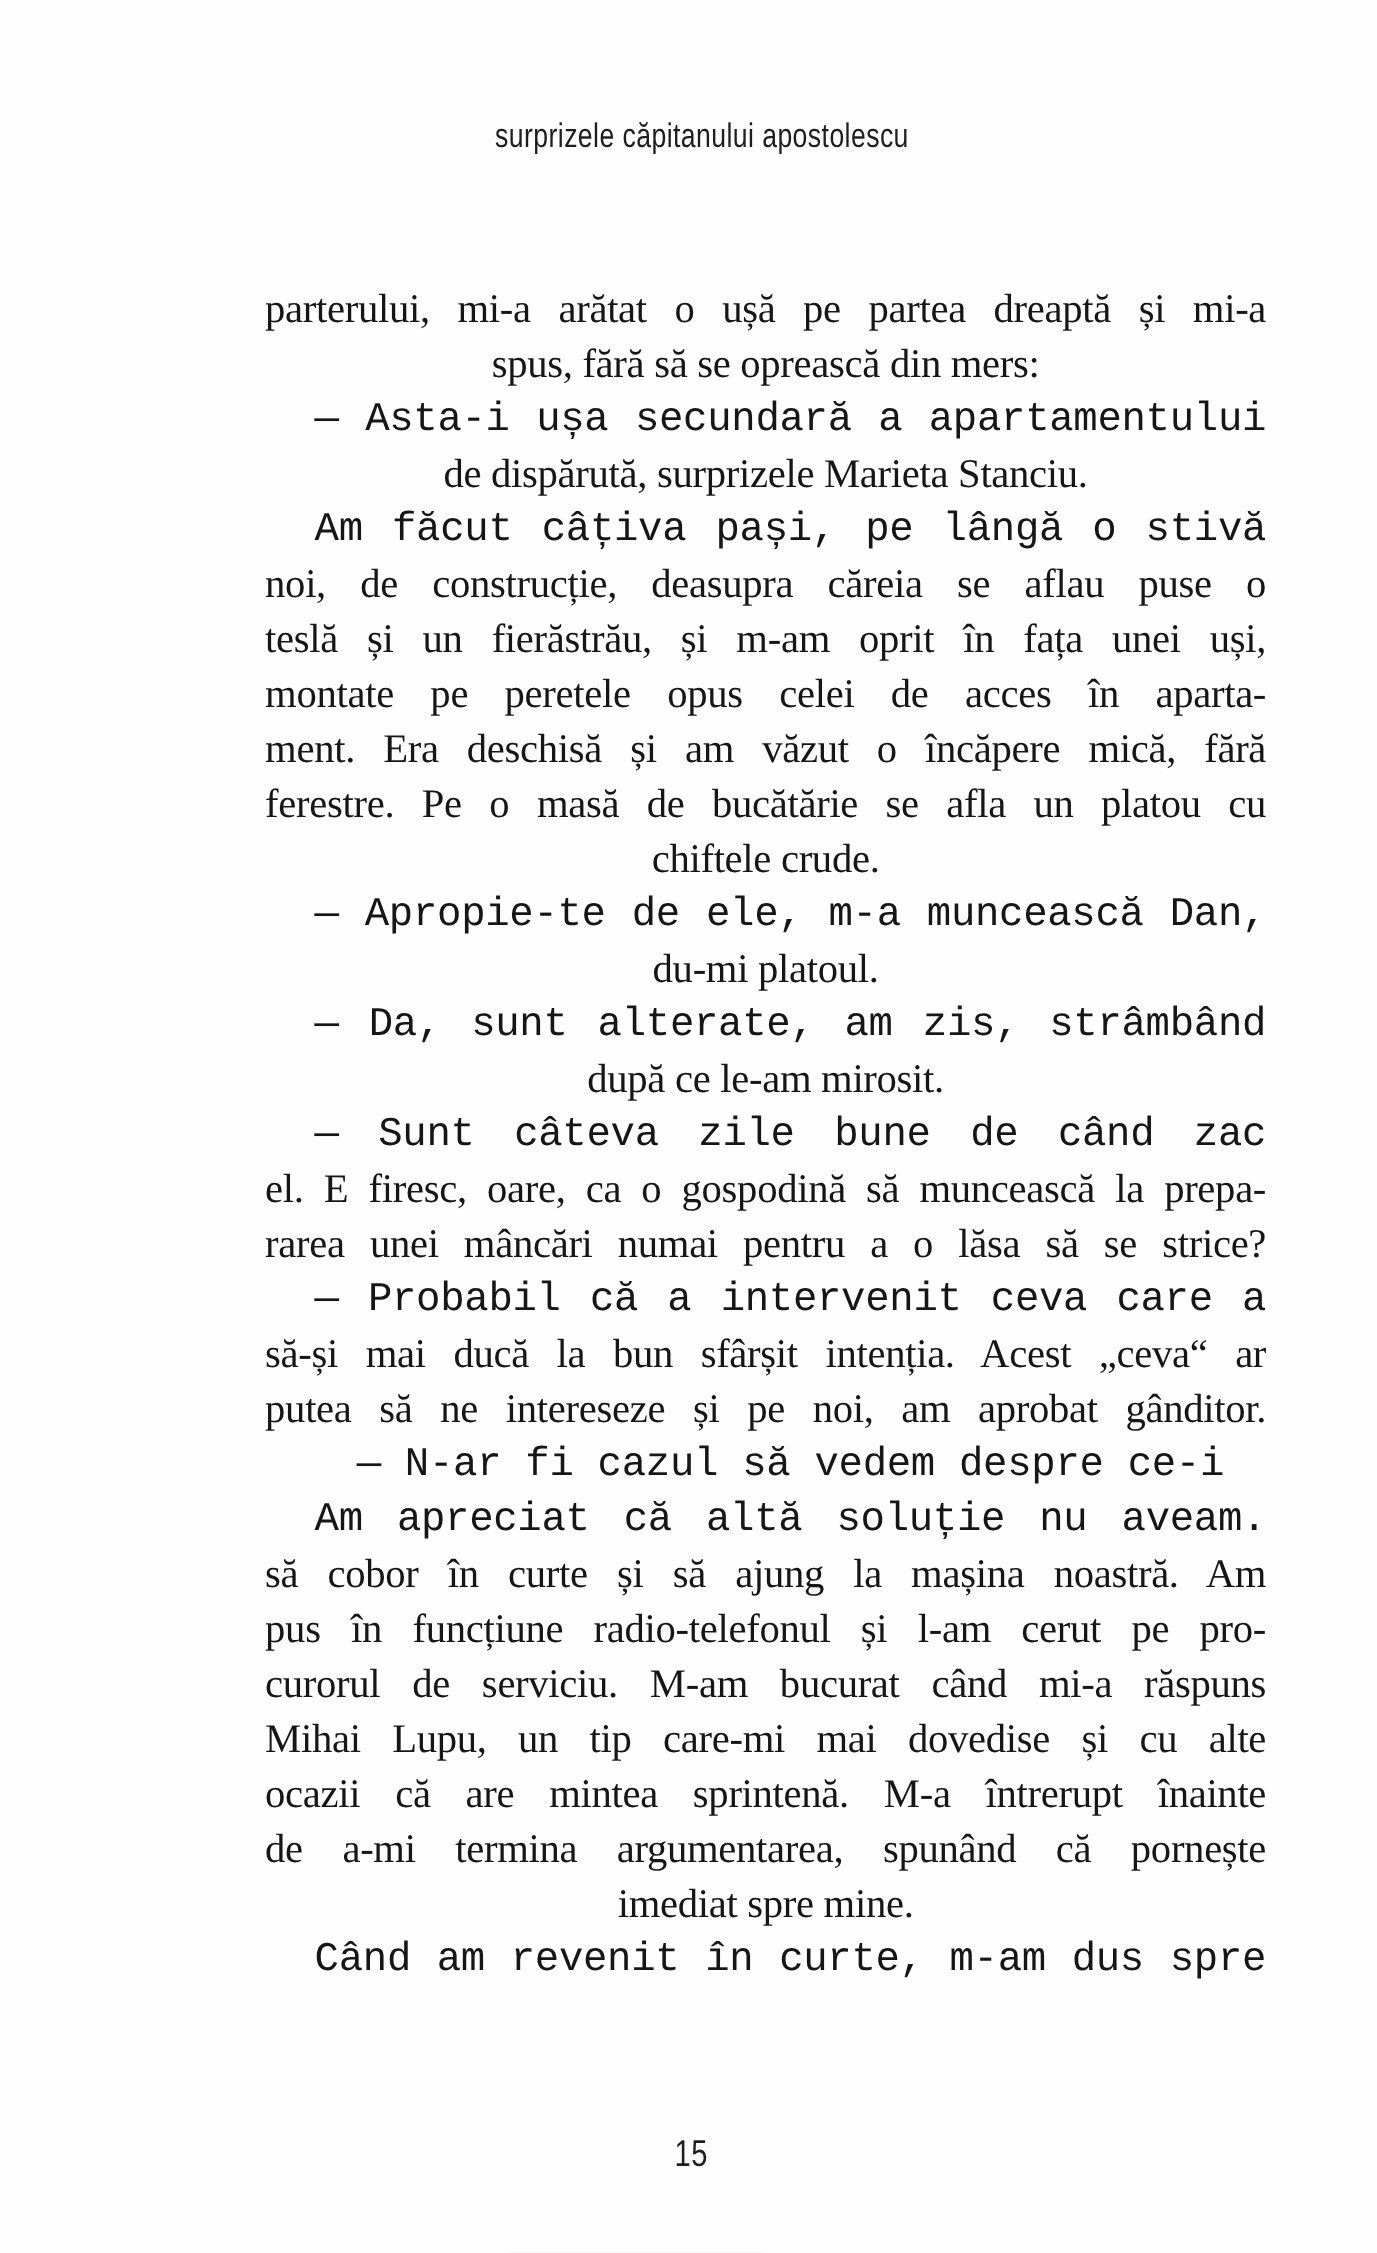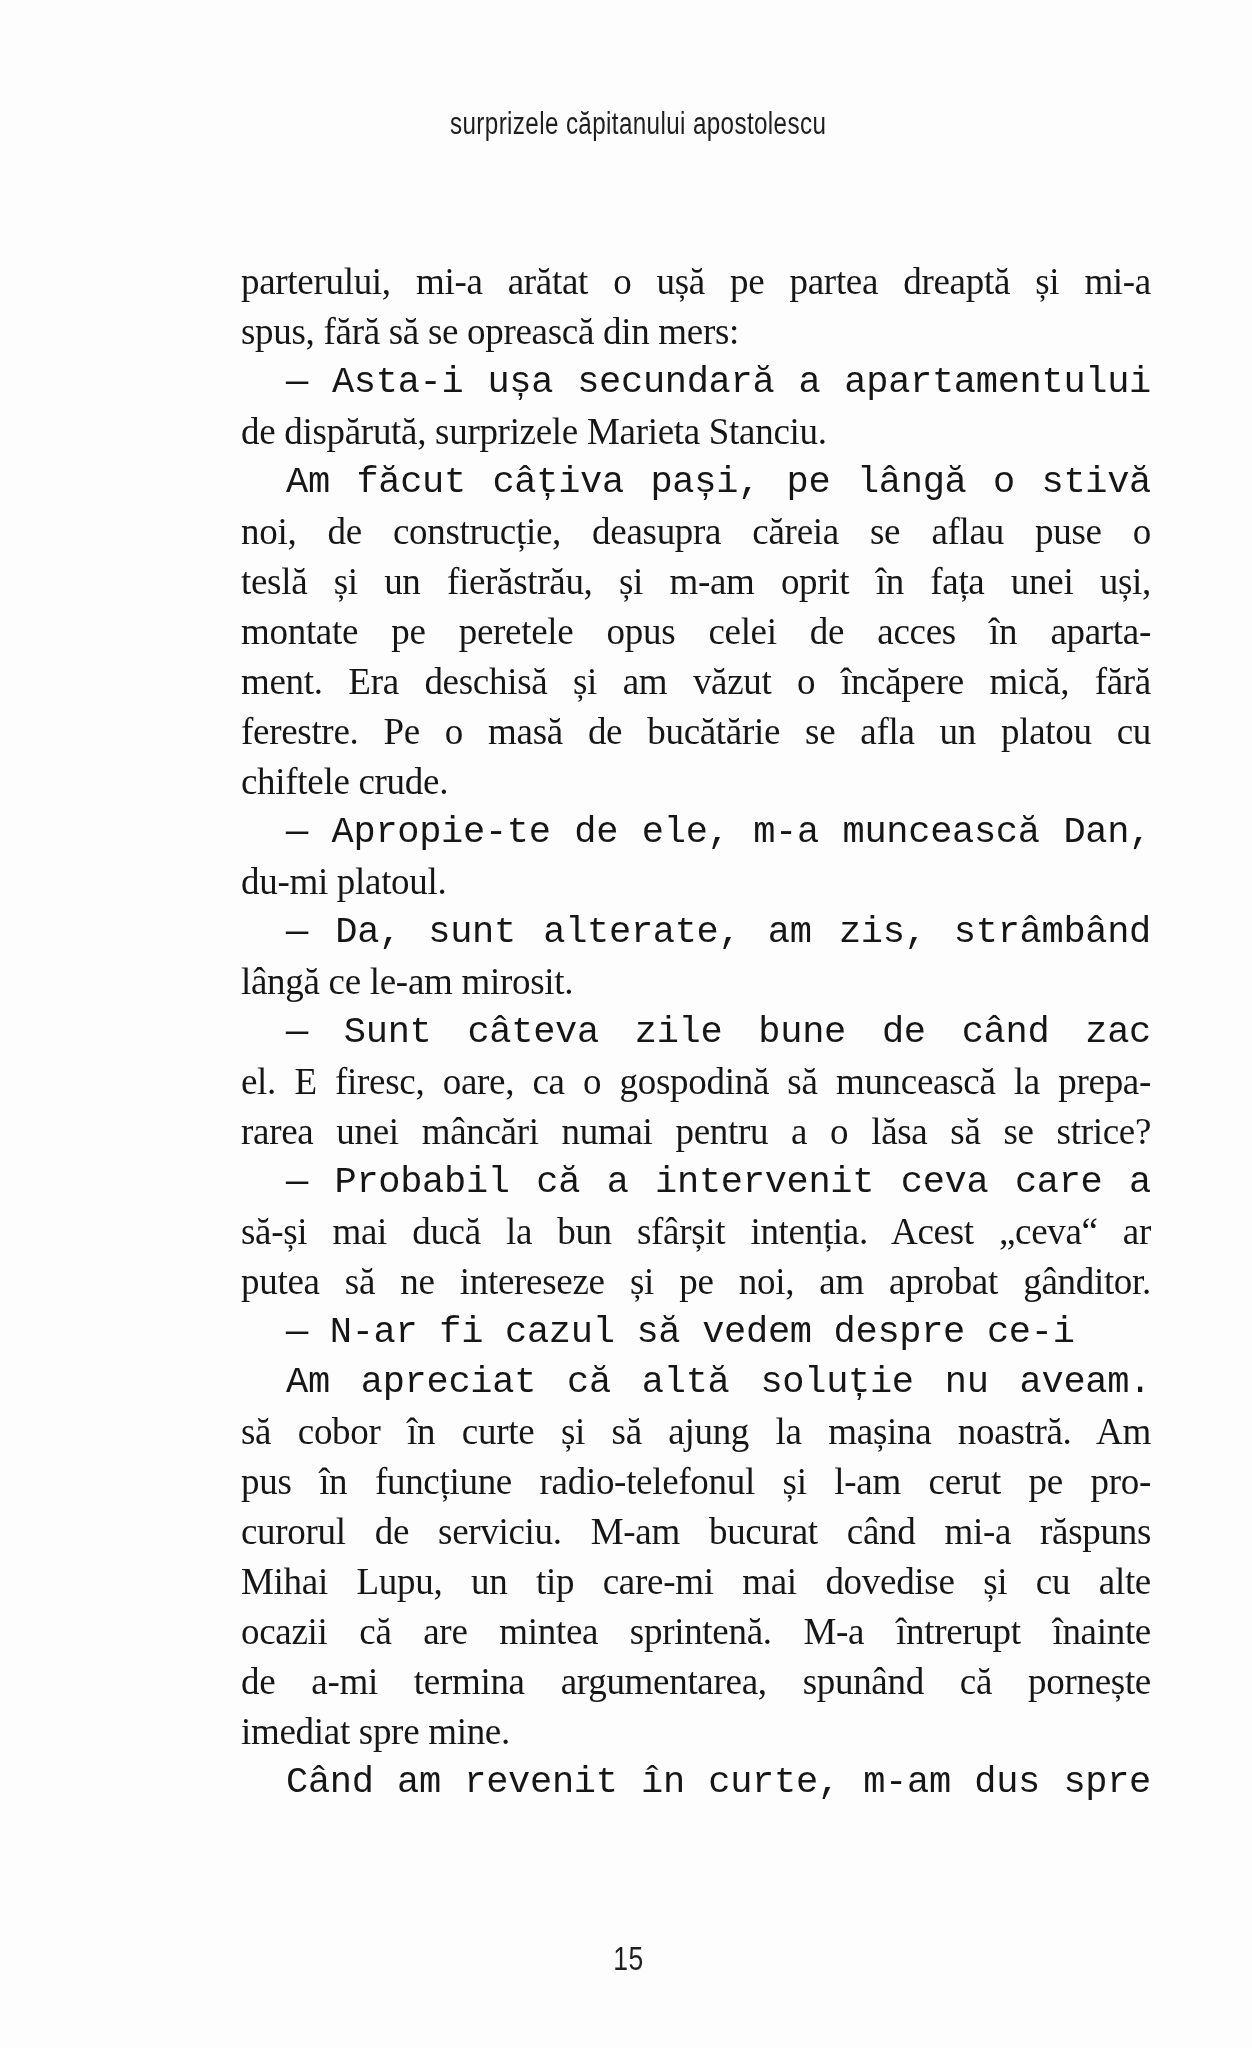--- a/index.html
+++ b/index.html
@@ -47,20 +47,21 @@
     width: 910px;
     margin-left: 40px;
   }
   .line {
     height: 50px;
     line-height: 50px;
     font-size: 37px;
     letter-spacing: -0.3px;
     overflow: hidden;
     text-justify: inter-word;
+    text-align: center;
   }
   .line.justify {
     text-align: justify;
     text-align-last: justify;
   }
   .line.indent {
     padding-left: 45px;
     font-family: Liberation Mono, monospace;
   }
   .page-number {
@@ -92,21 +93,21 @@
       <div class="line indent justify">Am făcut câțiva pași, pe lângă o stivă de scânduri</div>
       <div class="line justify">noi, de construcție, deasupra căreia se aflau puse o</div>
       <div class="line justify">teslă și un fierăstrău, și m-am oprit în fața unei uși,</div>
       <div class="line justify">montate pe peretele opus celei de acces în aparta-</div>
       <div class="line justify">ment. Era deschisă și am văzut o încăpere mică, fără</div>
       <div class="line justify">ferestre. Pe o masă de bucătărie se afla un platou cu</div>
       <div class="line">chiftele crude.</div>
       <div class="line indent justify">— Apropie-te de ele, m-a muncească Dan, arătân-</div>
       <div class="line">du-mi platoul.</div>
       <div class="line indent justify">— Da, sunt alterate, am zis, strâmbând din nas,</div>
-      <div class="line">lângă ce le-am mirosit.</div>
+      <div class="line">după ce le-am mirosit.</div>
       <div class="line indent justify">— Sunt câteva zile bune de când zac aici, a comentat</div>
       <div class="line justify">el. E firesc, oare, ca o gospodină să muncească la prepa-</div>
       <div class="line justify">rarea unei mâncări numai pentru a o lăsa să se strice?</div>
       <div class="line indent justify">— Probabil că a intervenit ceva care a împiedicat-o</div>
       <div class="line justify">să-și mai ducă la bun sfârșit intenția. Acest „ceva“ ar</div>
       <div class="line justify">putea să ne intereseze și pe noi, am aprobat gânditor.</div>
       <div class="line indent">— N-ar fi cazul să vedem despre ce-i vorba?</div>
       <div class="line indent justify">Am apreciat că altă soluție nu aveam. M-am grăbit</div>
       <div class="line justify">să cobor în curte și să ajung la mașina noastră. Am</div>
       <div class="line justify">pus în funcțiune radio-telefonul și l-am cerut pe pro-</div>

